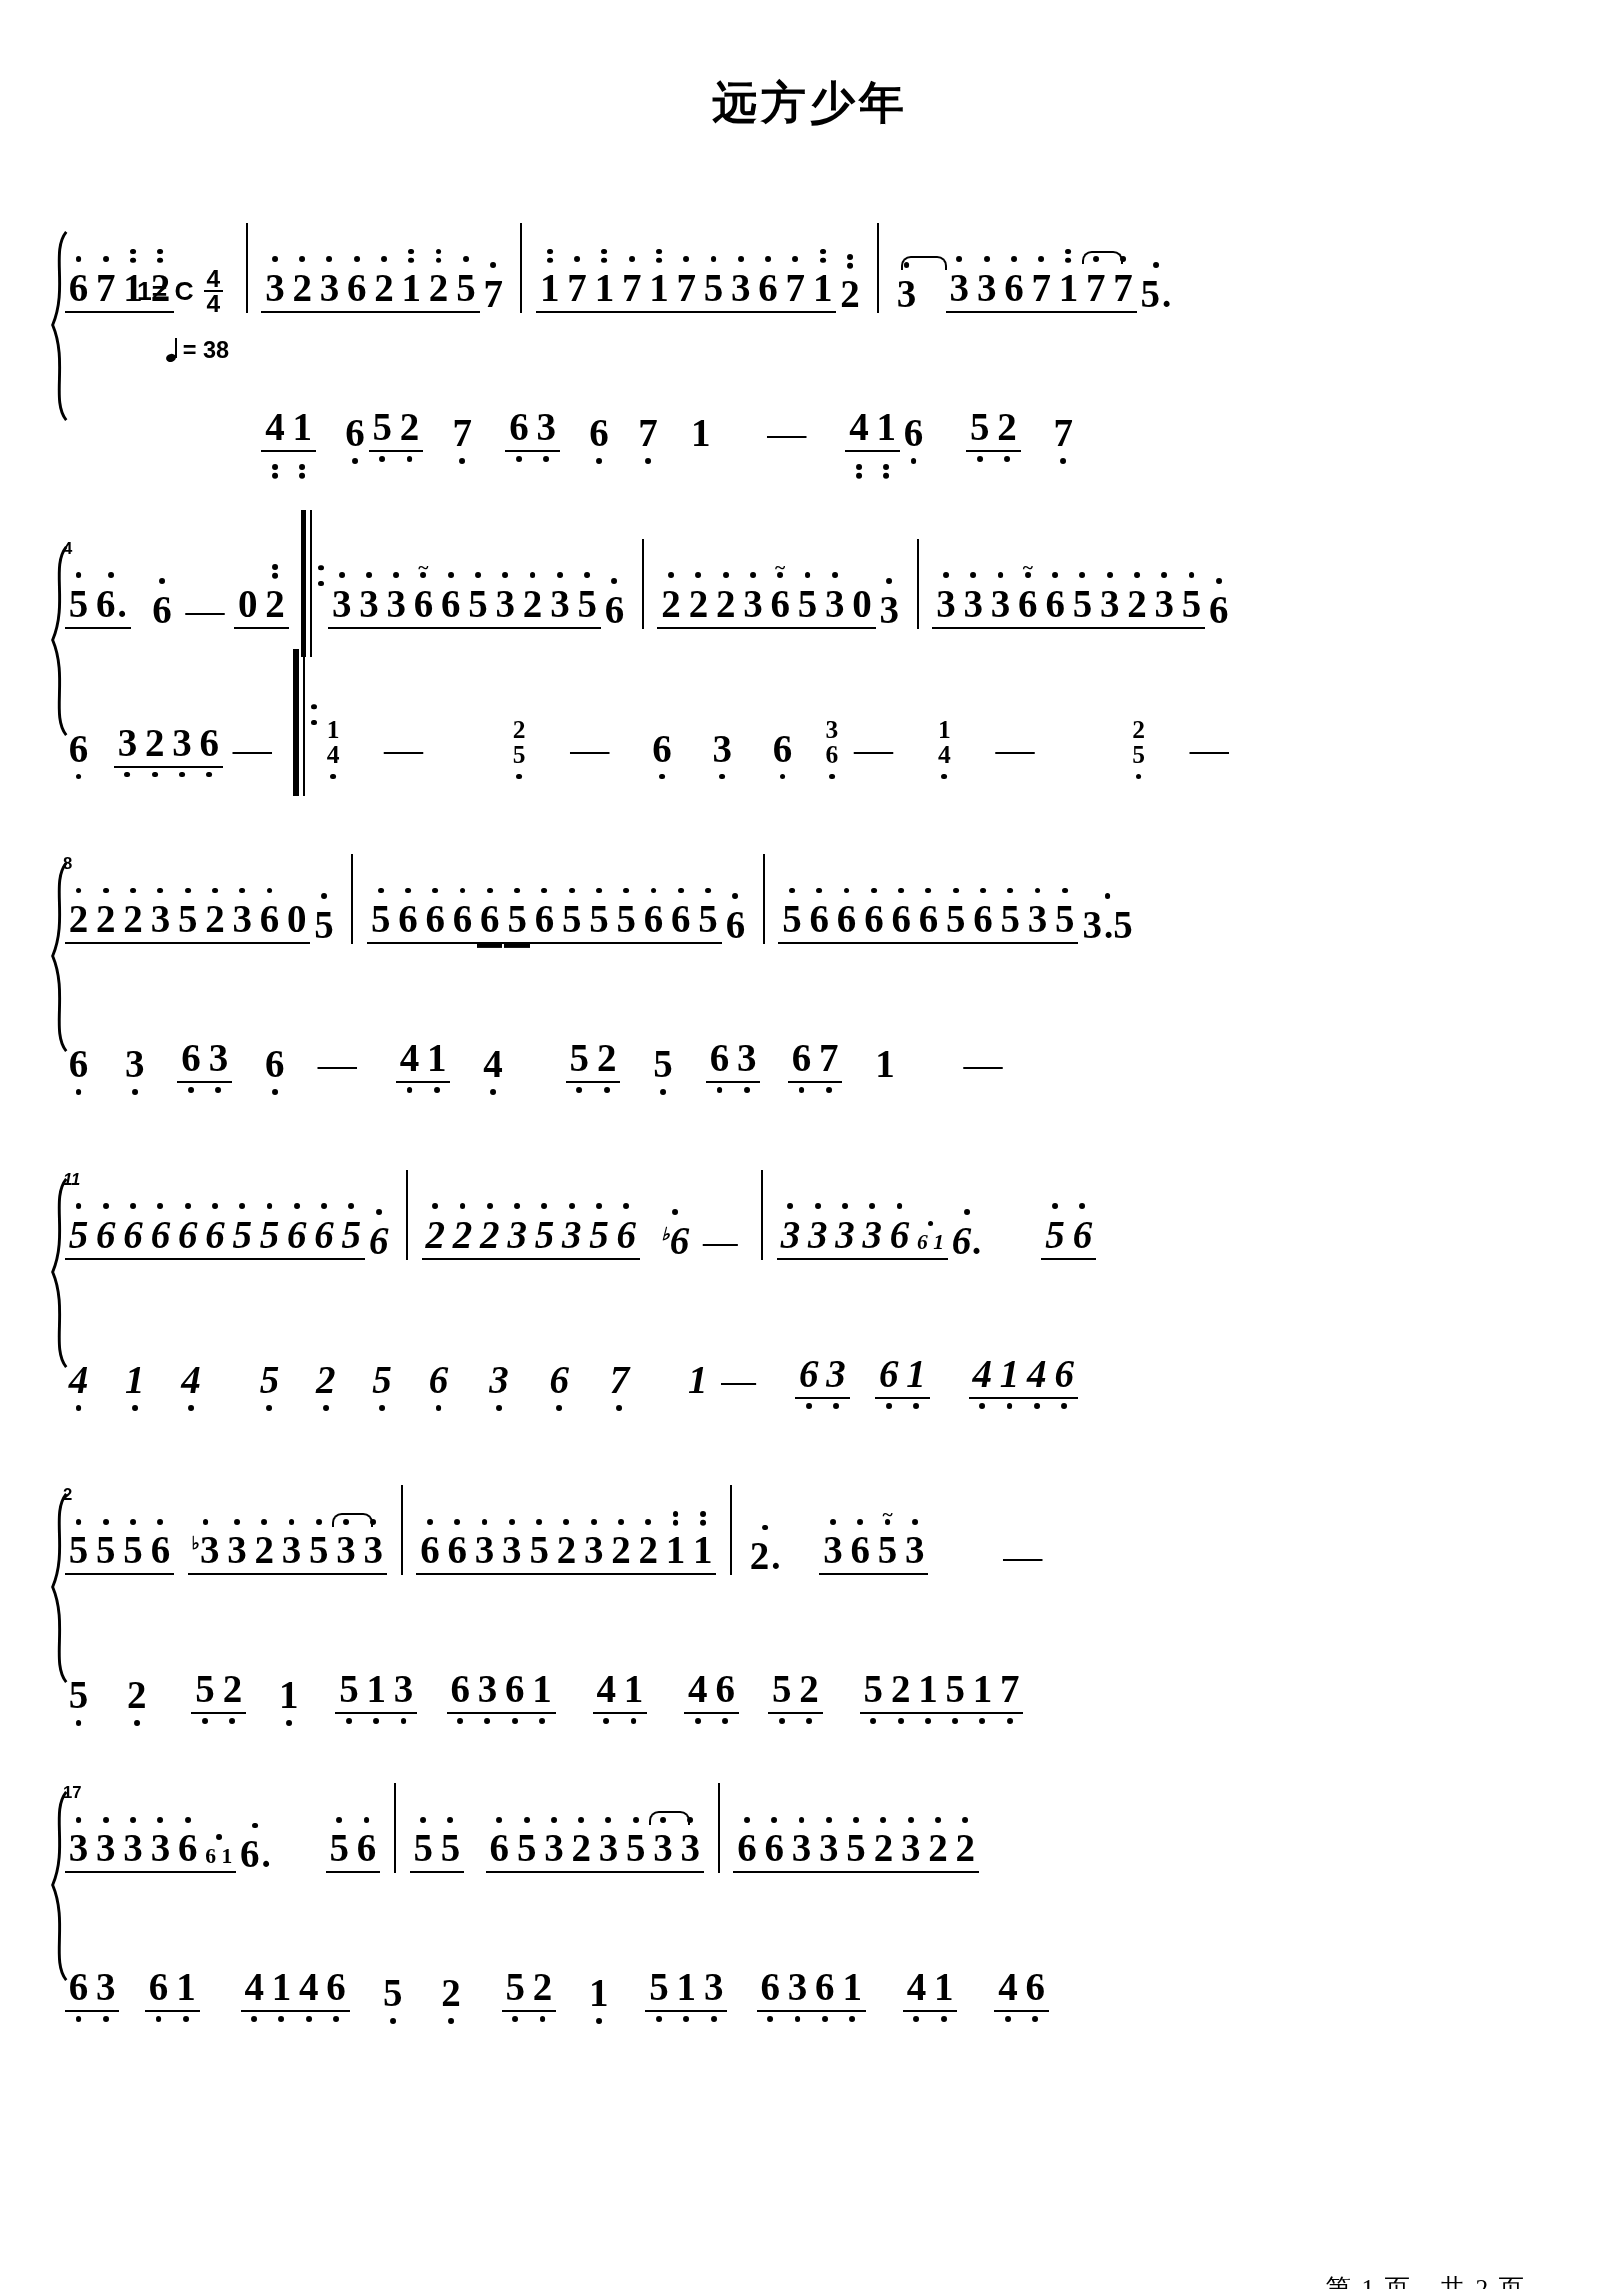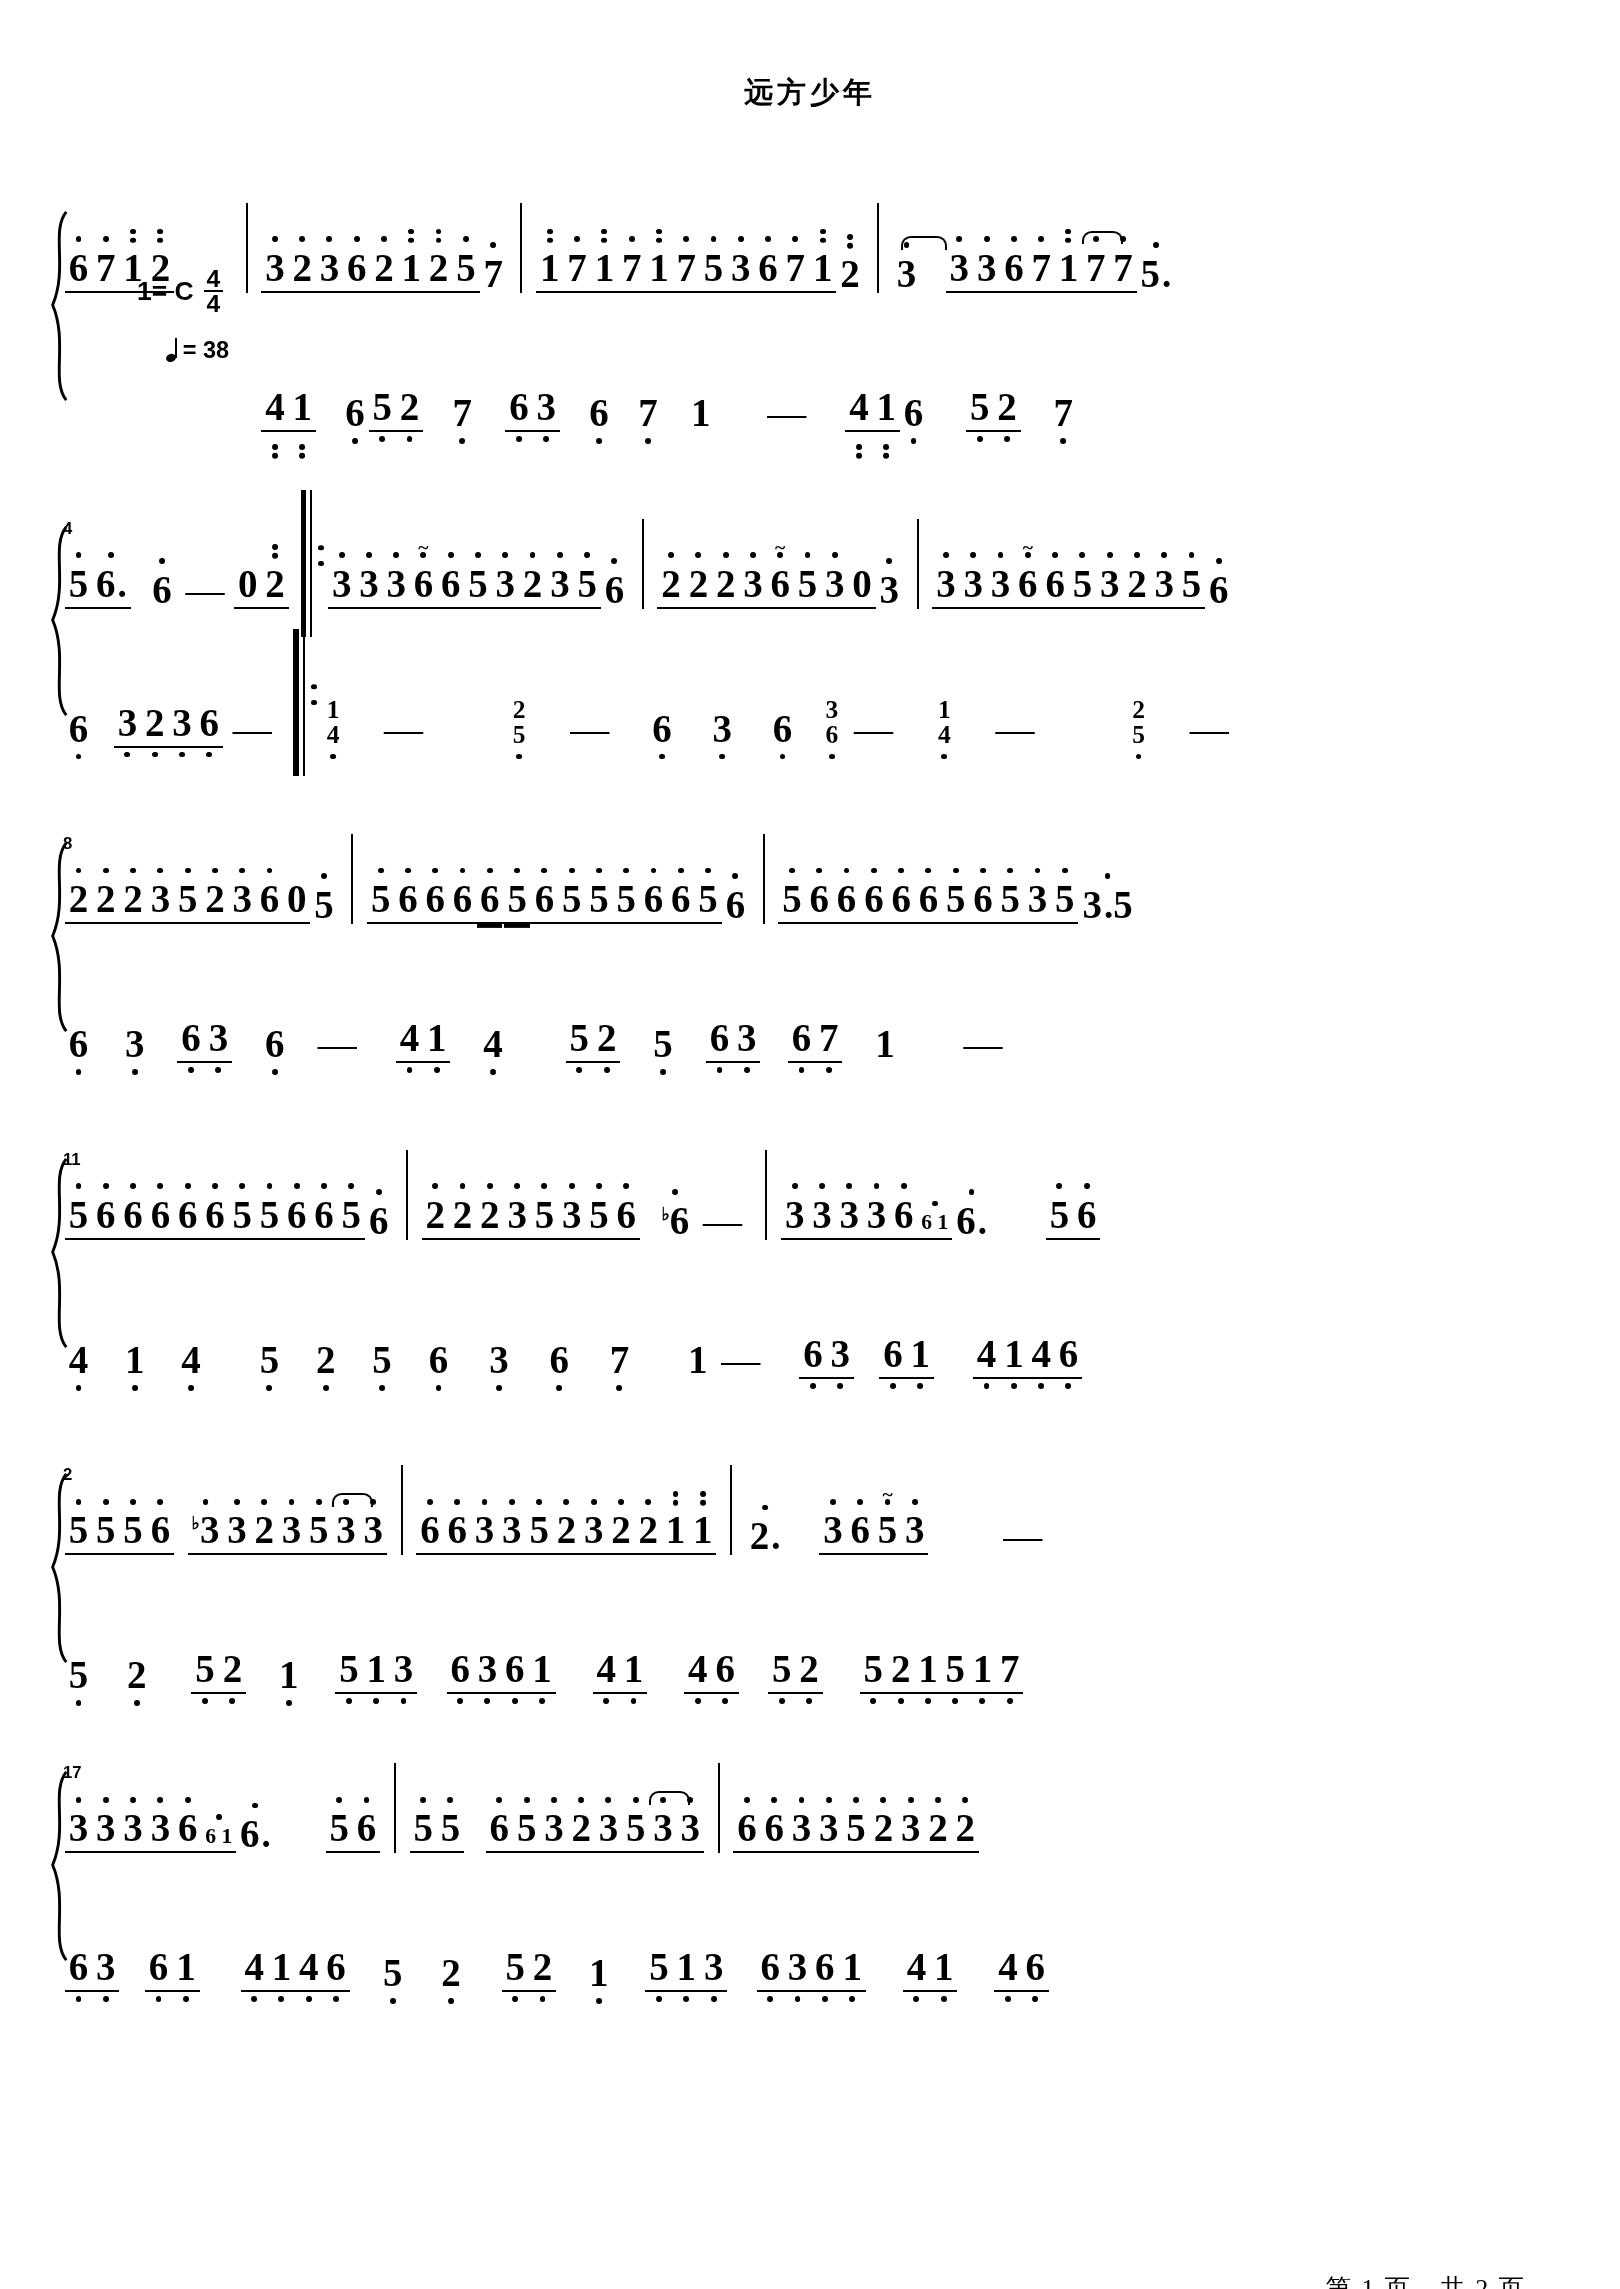--- a/index.html
+++ b/index.html
@@ -18,21 +18,21 @@
   .page {
     position: relative;
     width: 1620px;
     height: 2290px;
     box-sizing: border-box;
     padding: 0;
   }
   .title {
     text-align: center;
     font-family: "Liberation Serif", serif;
-    font-size: 29px;
+    font-size: 45px;
     font-weight: 600;
     letter-spacing: 3.9px;
     margin-top: 73px;
     margin-bottom: 0;
   }
   .meta {
     position: absolute;
     left: 137px;
     top: 194px;
     font-family: "Liberation Sans", sans-serif;
@@ -542,21 +542,21 @@
           <span class="n dot-below beam1">3</span>
           <span class="n dot-below beam1" style="margin-left:27.4px;">6</span>
           <span class="n dot-below beam1">7</span>
           <span class="n" style="margin-left:29px;">1</span>
           <span class="dash" style="margin-left:55px;">—</span>
         </div>
       </div>
     </div>
   </div>
 
-  <div class="system" style="margin-top:21.6px;">
+  <div class="system" style="margin-top:21.6px;font-style:italic;">
     <svg class="brace-svg" width="33" height="196" viewBox="0 0 34 200">
       <path d="M26 2 C10 22, 28 60, 12 98 C28 136, 10 176, 26 196" stroke="#000" stroke-width="3" fill="none"></path>
     </svg>
     <div class="sysnum">11</div>
     <div class="staff">
 
       <div class="row upper">
         <div class="measure">
           <span class="n dot-above beam1">5</span>
           <span class="n dot-above beam1">6</span>

